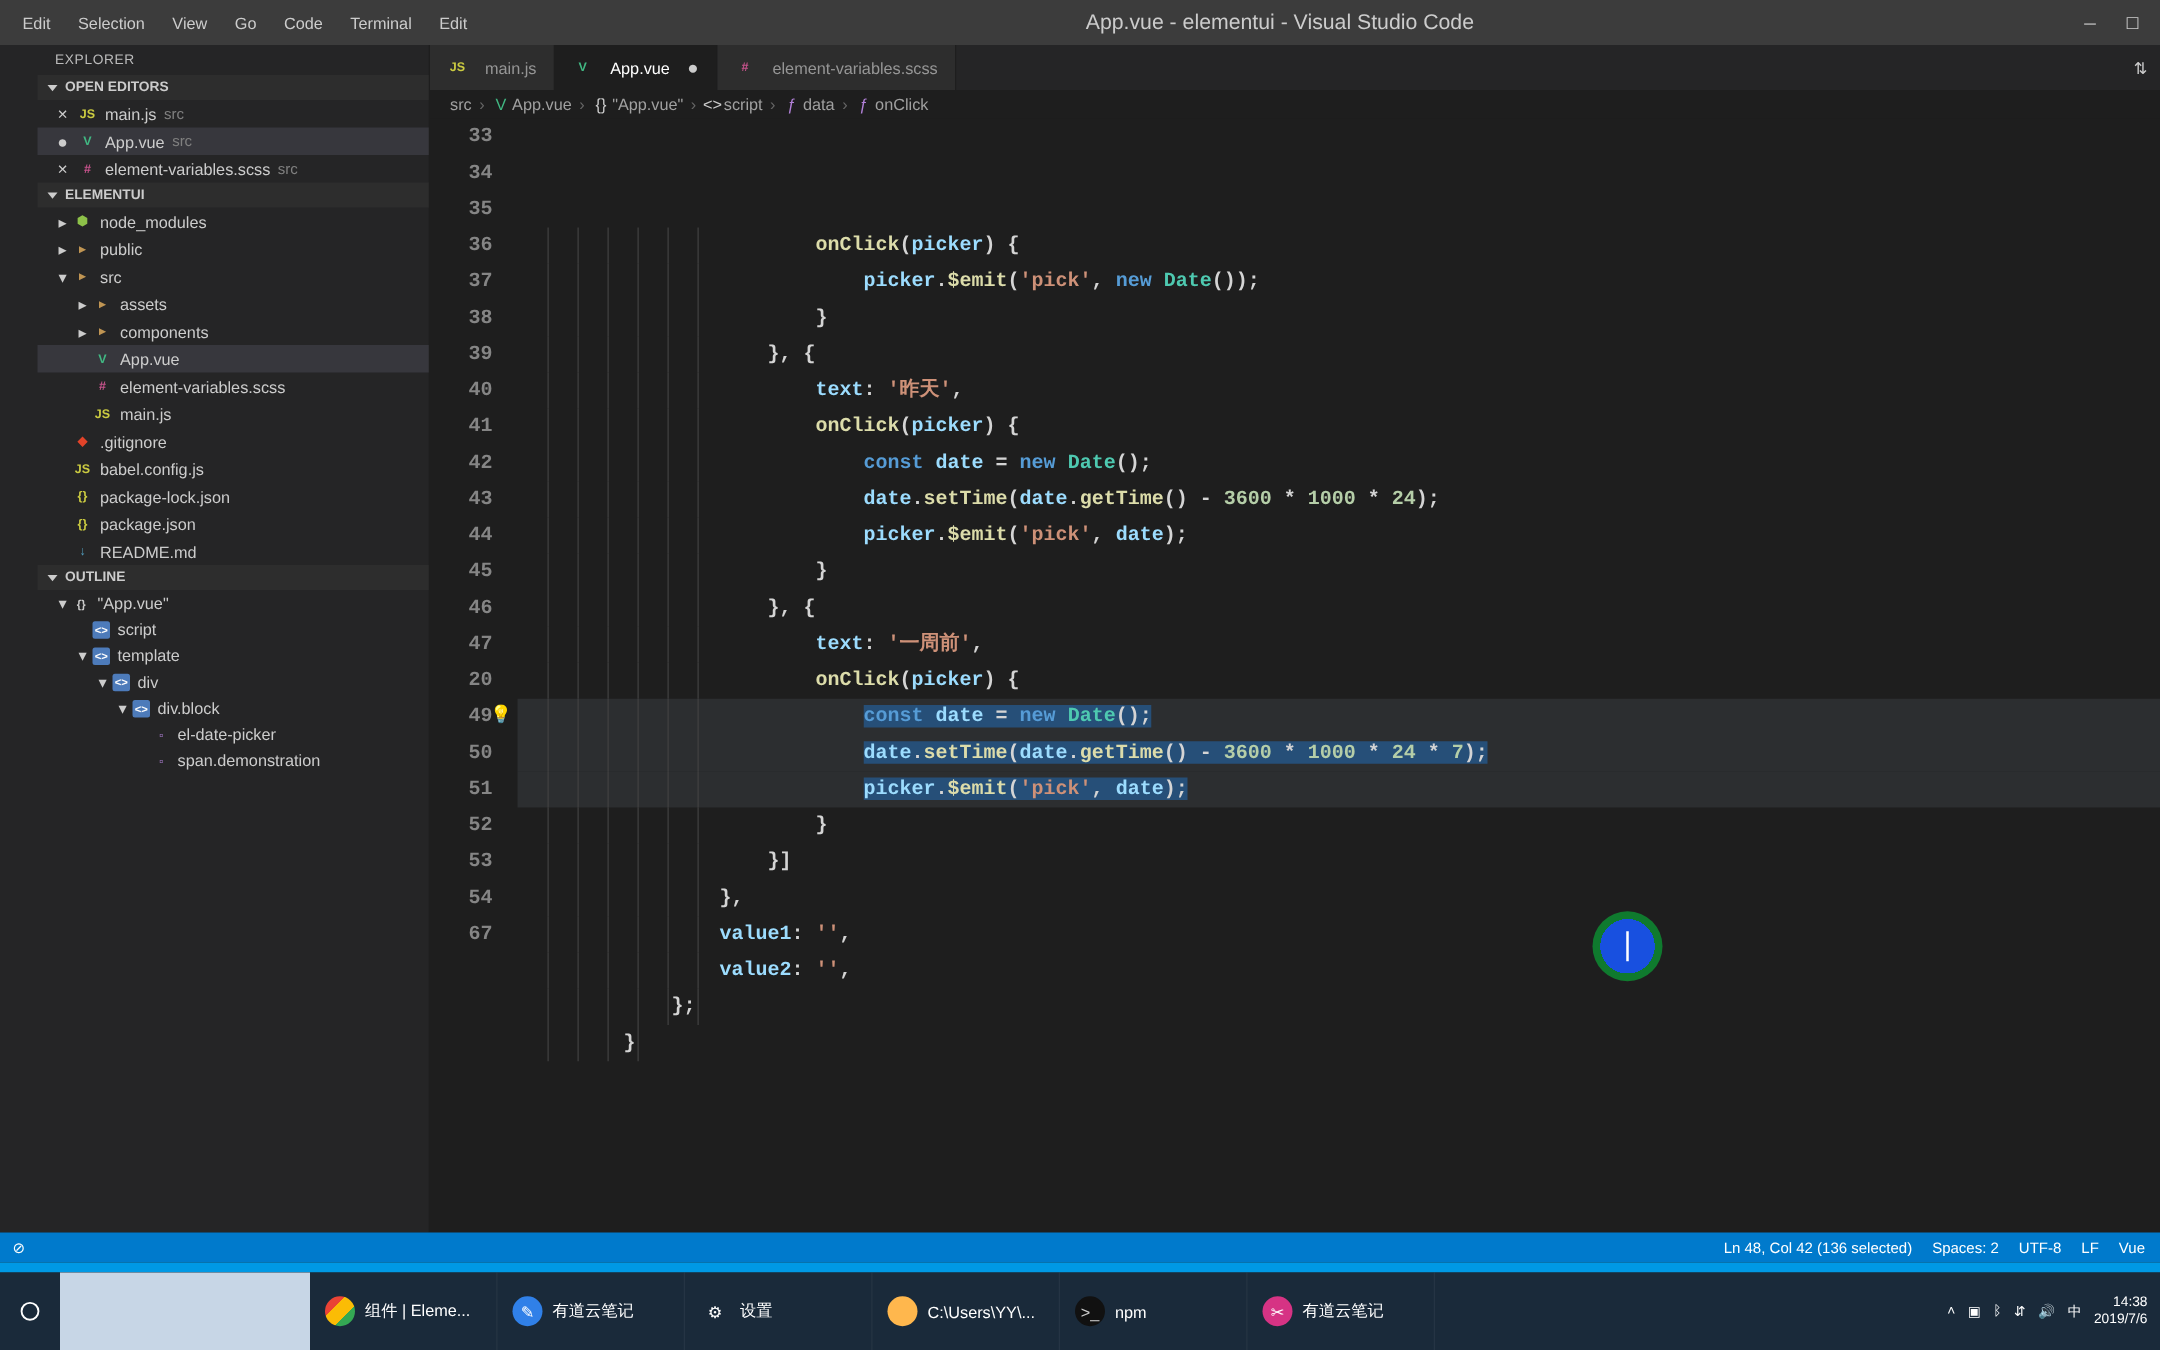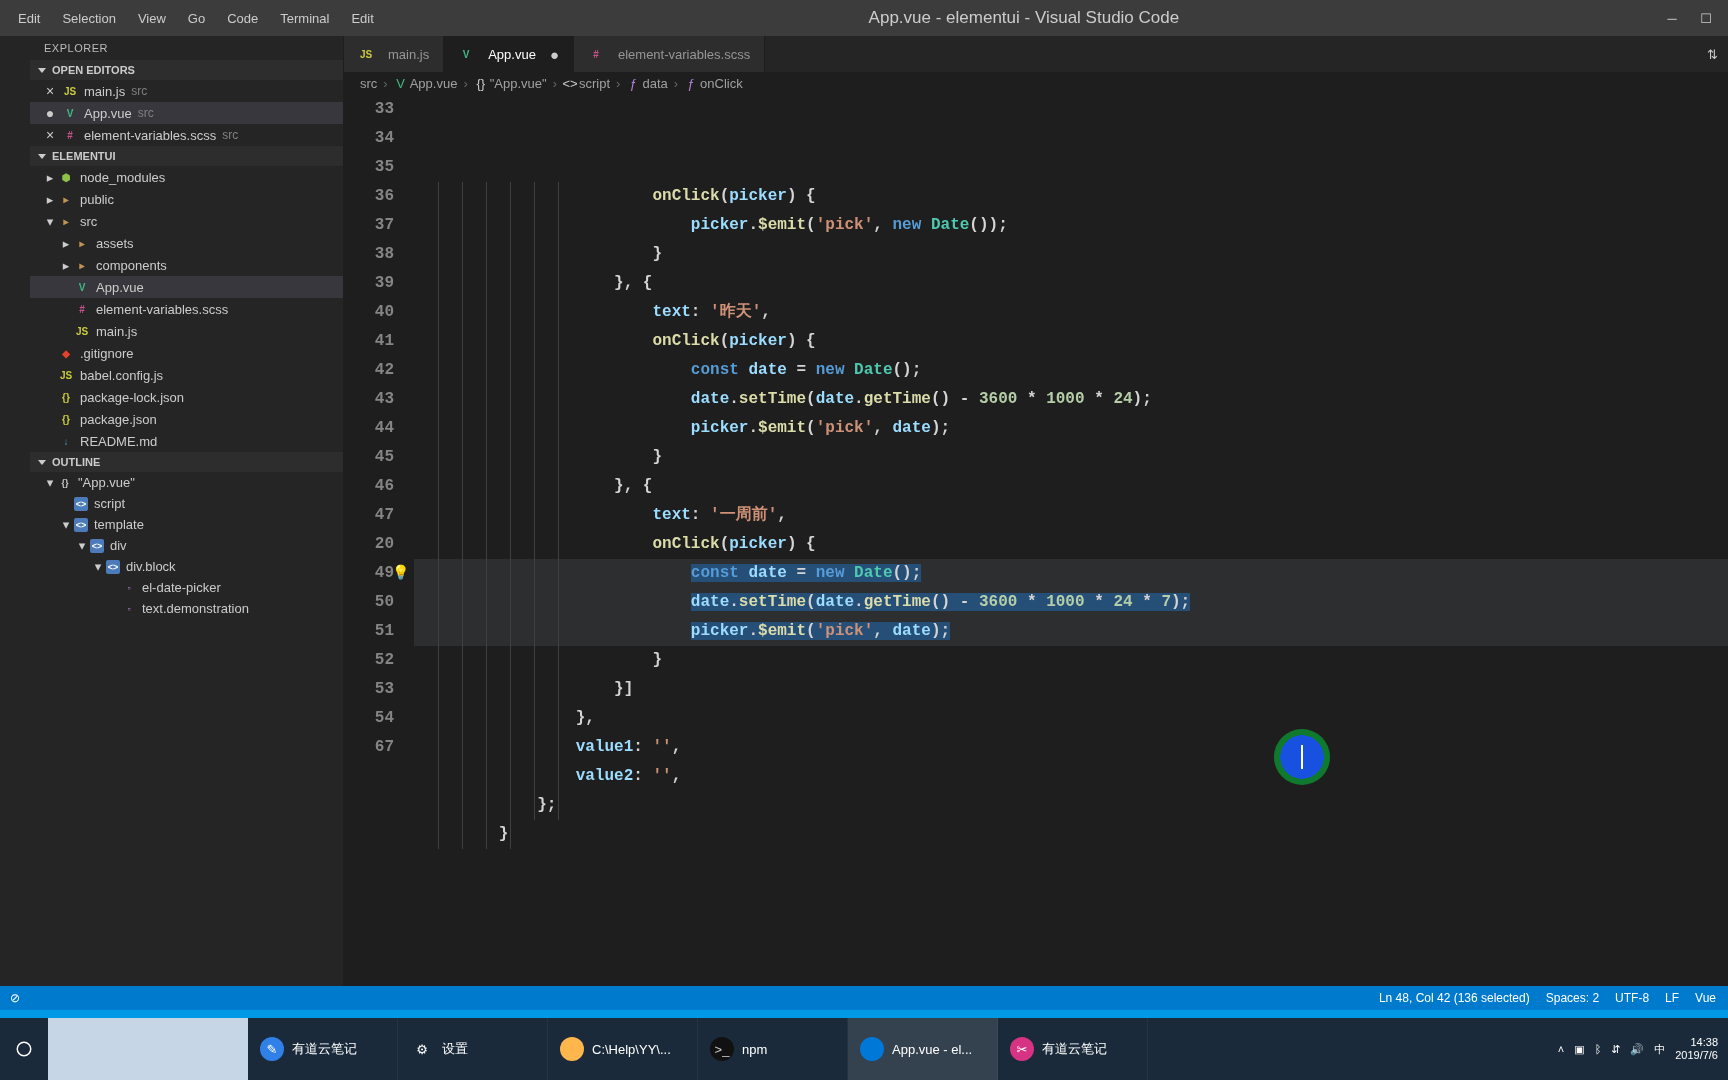--- a/index.html
+++ b/index.html
@@ -246,21 +246,21 @@
           <span>div.block</span>
         </li>
         <li style="--indent: 78px;">
           <span class="twisty"></span>
           <span class="outline-icon oi-cube">▫</span>
           <span>el-date-picker</span>
         </li>
         <li style="--indent: 78px;">
           <span class="twisty"></span>
           <span class="outline-icon oi-cube">▫</span>
-          <span>text.demonstration</span>
+          <span>span.demonstration</span>
         </li>
       </ul>
   </div>
 
   <div class="editor-area">
     <div class="tabbar">
       <div id="tabs-host" style="display:flex">
           <div class="tab">
             <span class="file-icon ic-js">JS</span>
             <span>main.js</span>
@@ -342,38 +342,38 @@
 
 <div class="taskbar">
   <div class="start-btn">
     <svg viewBox="0 0 24 24">
         <circle cx="12" cy="12" r="9" fill="none" stroke="#fff" stroke-width="2"></circle>
       </svg>
   </div>
   <div class="search-input-area"></div>
   <div id="taskbar-apps" style="display:flex;flex:1">
       <div class="taskbar-app">
+        <span class="app-icon chrome-ic"></span>
+        <span>组件 | Eleme...</span>
+      </div>
+      <div class="taskbar-app">
         <span class="app-icon note-ic">✎</span>
         <span>有道云笔记</span>
       </div>
       <div class="taskbar-app">
         <span class="app-icon gear-ic">⚙</span>
         <span>设置</span>
       </div>
       <div class="taskbar-app">
         <span class="app-icon folder-ic"></span>
-        <span>C:\Help\YY\...</span>
+        <span>C:\Users\YY\...</span>
       </div>
       <div class="taskbar-app">
         <span class="app-icon term-ic">&gt;_</span>
         <span>npm</span>
-      </div>
-      <div class="taskbar-app active">
-        <span class="app-icon vscode-ic"></span>
-        <span>App.vue - el...</span>
       </div>
       <div class="taskbar-app">
         <span class="app-icon snip-ic">✂</span>
         <span>有道云笔记</span>
       </div>
     </div>
   <div class="tray">
     <span>˄</span>
     <span>▣</span>
     <span>ᛒ</span>

